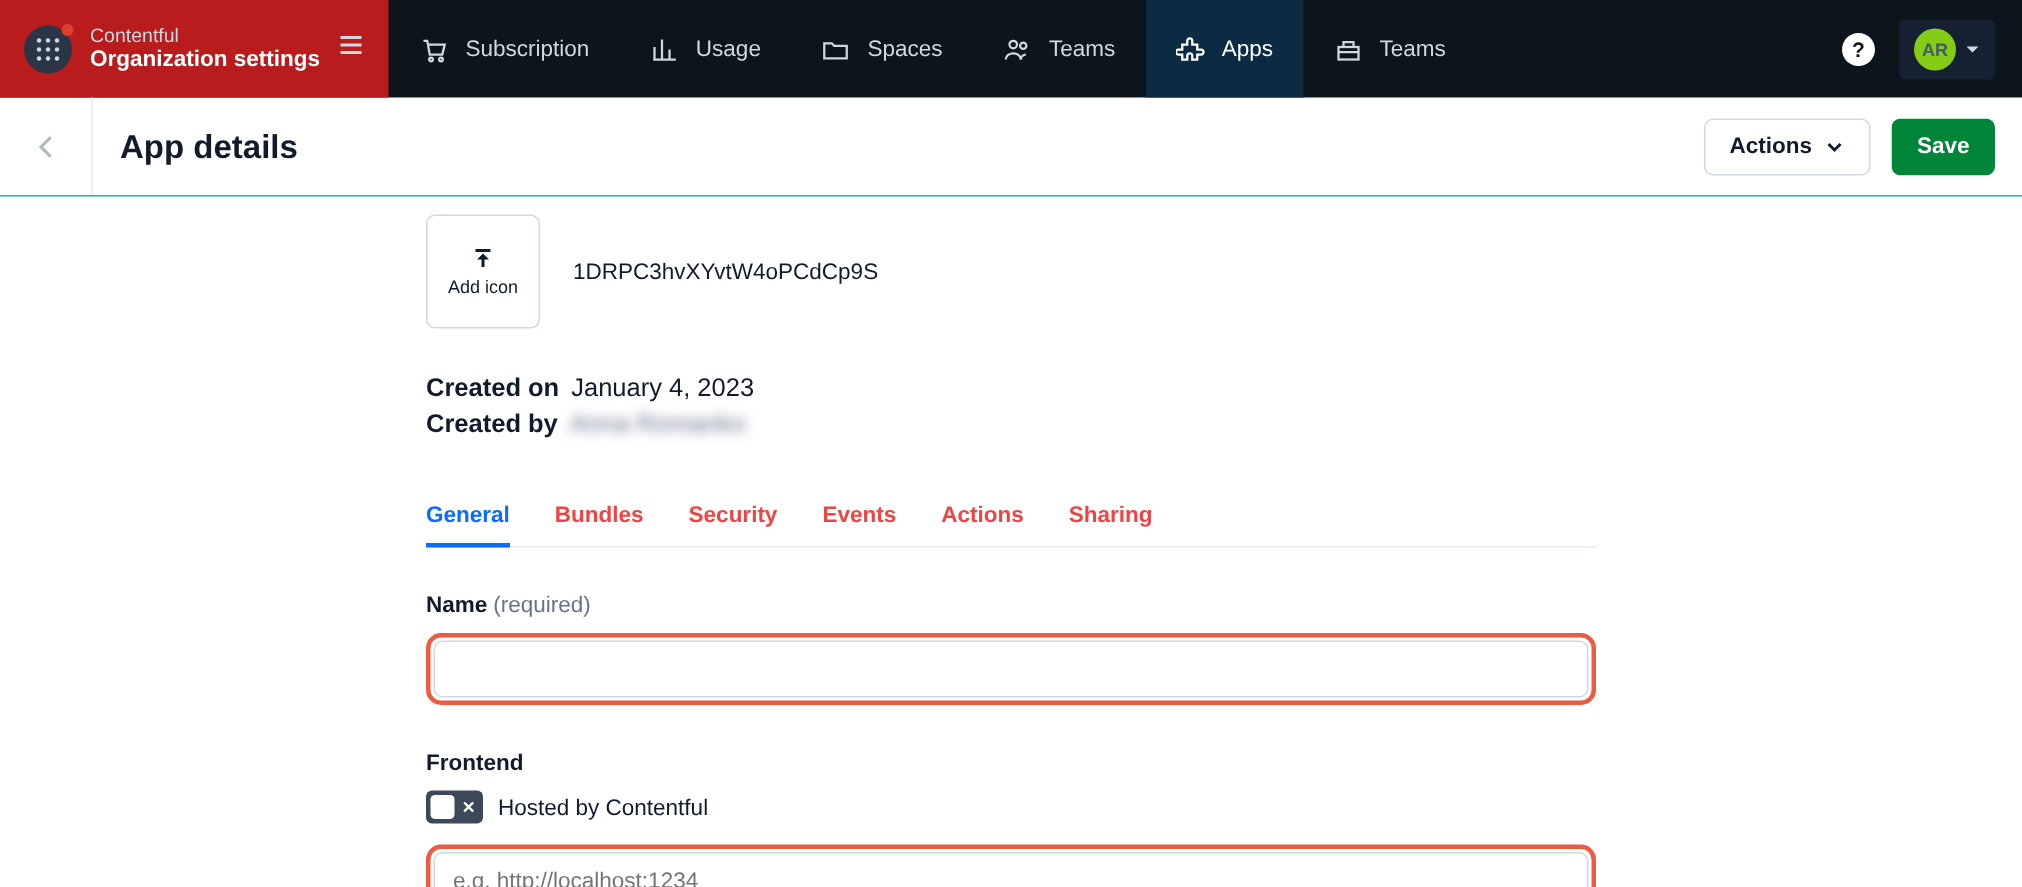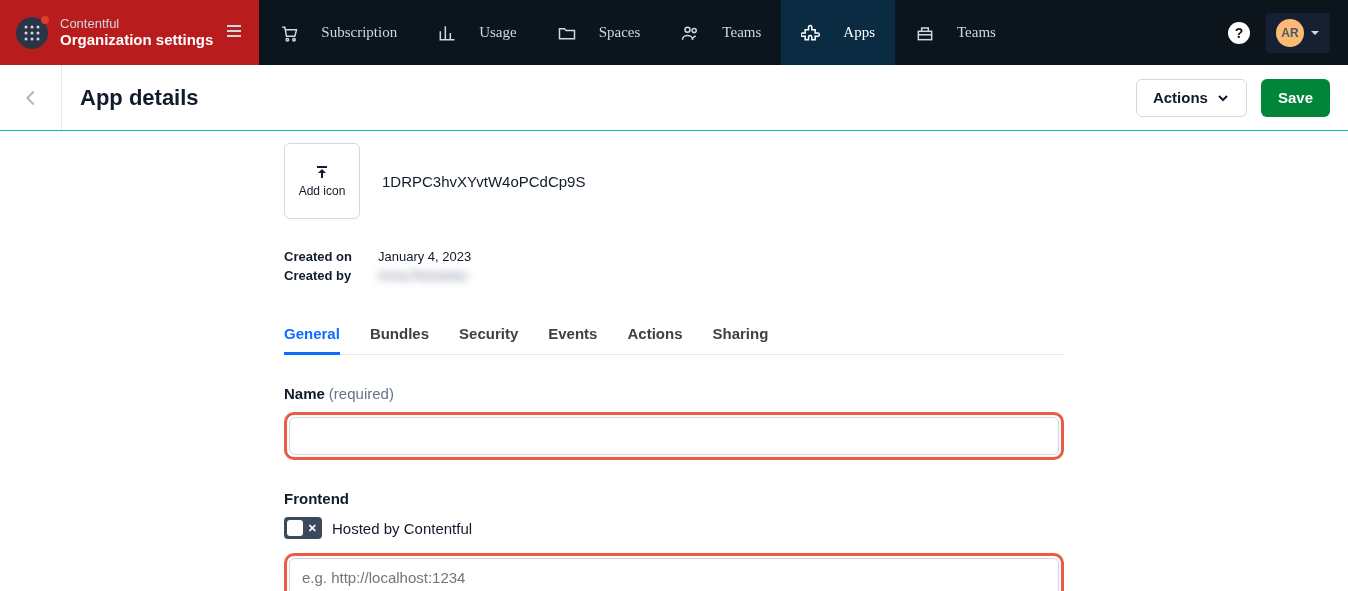--- a/index.html
+++ b/index.html
@@ -11,58 +11,58 @@
 .app-grid { width: 32px; height: 32px; border-radius: 50%; background: #2a3648; display: flex; align-items: center; justify-content: center; position: relative; }
 .app-grid svg { width: 16px; height: 16px; }
 .app-grid::after { content: ""; position: absolute; top: -1px; right: -1px; width: 8px; height: 8px; border-radius: 50%; background: #e03e2d; }
 .brand-text { display: flex; flex-direction: column; line-height: 1.2; }
 .brand-text .b1 { font-size: 13px; color: #cfd9e0; }
 .brand-text .b2 { font-size: 15px; font-weight: 600; color: #fff; }
 .hamburger { margin-left: auto; color: #cfd9e0; }
 .hamburger svg { width: 18px; height: 18px; }
 
 .nav-items { display: flex; height: 100%; }
-.nav-item { display: flex; align-items: center; gap: 22px; padding: 0 20px; height: 100%; color: #cfd9e0; font-size: 15px; cursor: pointer; font-family: Liberation Serif, serif; }
+.nav-item { display: flex; align-items: center; gap: 11px; padding: 0 20px; height: 100%; color: #cfd9e0; font-size: 15px; cursor: pointer; }
 .nav-item.active { background: #0a2b42; color: #fff; }
 .nav-item svg { width: 20px; height: 20px; flex-shrink: 0; }
 .nav-item .chev { width: 10px; height: 10px; margin-left: 4px; }
 
 .topbar-right { margin-left: auto; display: flex; align-items: center; gap: 16px; padding-right: 18px; }
 .help-icon { width: 22px; height: 22px; border-radius: 50%; background: #fff; color: #0c141c; display: flex; align-items: center; justify-content: center; font-weight: 700; font-size: 14px; }
 .avatar-wrap { display: flex; align-items: center; gap: 6px; background: #162033; padding: 6px 10px; border-radius: 4px; height: 100%; }
-.avatar { width: 28px; height: 28px; border-radius: 50%; background: #fdba74; color: #455a64; display: flex; align-items: center; justify-content: center; font-size: 12px; font-weight: 600; }
+.avatar { width: 28px; height: 28px; border-radius: 50%; background: #84cc16; color: #455a64; display: flex; align-items: center; justify-content: center; font-size: 12px; font-weight: 600; }
 .avatar-wrap svg { width: 10px; height: 10px; color: #cfd9e0; }
 
 
 .subheader { display: flex; align-items: center; height: 66px; border-bottom: 1px solid #14b8a6; }
 .back-box { width: 62px; height: 100%; display: flex; align-items: center; justify-content: center; border-right: 1px solid #e5ebed; color: #aeb9c0; cursor: pointer; }
 .back-box svg { width: 22px; height: 22px; }
 .page-title { font-size: 22px; font-weight: 700; margin-left: 18px; }
 .subheader-actions { margin-left: auto; display: flex; gap: 14px; padding-right: 18px; }
 .btn { display: inline-flex; align-items: center; gap: 8px; height: 38px; padding: 0 16px; border-radius: 6px; font-size: 15px; font-weight: 600; cursor: pointer; border: 1px solid transparent; }
 .btn-white { background: #fff; border-color: #cfd9e0; color: #111b2b; }
 .btn-white svg { width: 14px; height: 14px; }
 .btn-green { background: #008539; color: #fff; }
 
 
 .content { max-width: 780px; margin: 0 auto; padding: 12px 0 30px; }
 .app-header-row { display: flex; align-items: center; gap: 22px; padding-top: 0; }
 .icon-upload { width: 76px; height: 76px; border: 1px solid #cfd9e0; border-radius: 6px; display: flex; flex-direction: column; align-items: center; justify-content: center; gap: 4px; font-size: 12px; color: #111b2b; cursor: pointer; }
 .icon-upload svg { width: 16px; height: 16px; }
 .app-id { font-size: 15px; color: #111b2b; }
 
-.meta { margin-top: 30px; font-size: 13px; }
+.meta { margin-top: 30px; font-size: 17px; }
 .meta-row { display: flex; gap: 8px; margin-bottom: 4px; }
 .meta-label { font-weight: 600; min-width: 86px; }
 .meta-val { color: #111b2b; }
 .blurred { filter: blur(4px); color: #67728a; }
 
 
 .tabs { display: flex; gap: 30px; border-bottom: 1px solid #e5ebed; margin-top: 30px; }
-.tab { padding: 12px 0; font-size: 15px; font-weight: 600; color: #404040; cursor: pointer; position: relative; }
+.tab { padding: 12px 0; font-size: 15px; font-weight: 600; color: #ef4444; cursor: pointer; position: relative; }
 .tab.active { color: #0b6cff; }
 .tab.active::after { content: ""; position: absolute; left: 0; right: 0; bottom: -1px; height: 3px; background: #0b6cff; }
 
 
 .form-group { margin-top: 30px; }
 .field-label { font-size: 15px; font-weight: 600; margin-bottom: 10px; display: flex; gap: 4px; }
 .field-label .req { font-weight: 400; color: #67728a; }
 .input-wrap { border: 3px solid #eb5c42; border-radius: 10px; padding: 2px; }
 .text-input { width: 100%; height: 38px; border: 1px solid #cfd9e0; border-radius: 6px; padding: 0 12px; font-size: 15px; outline: none; }
 

